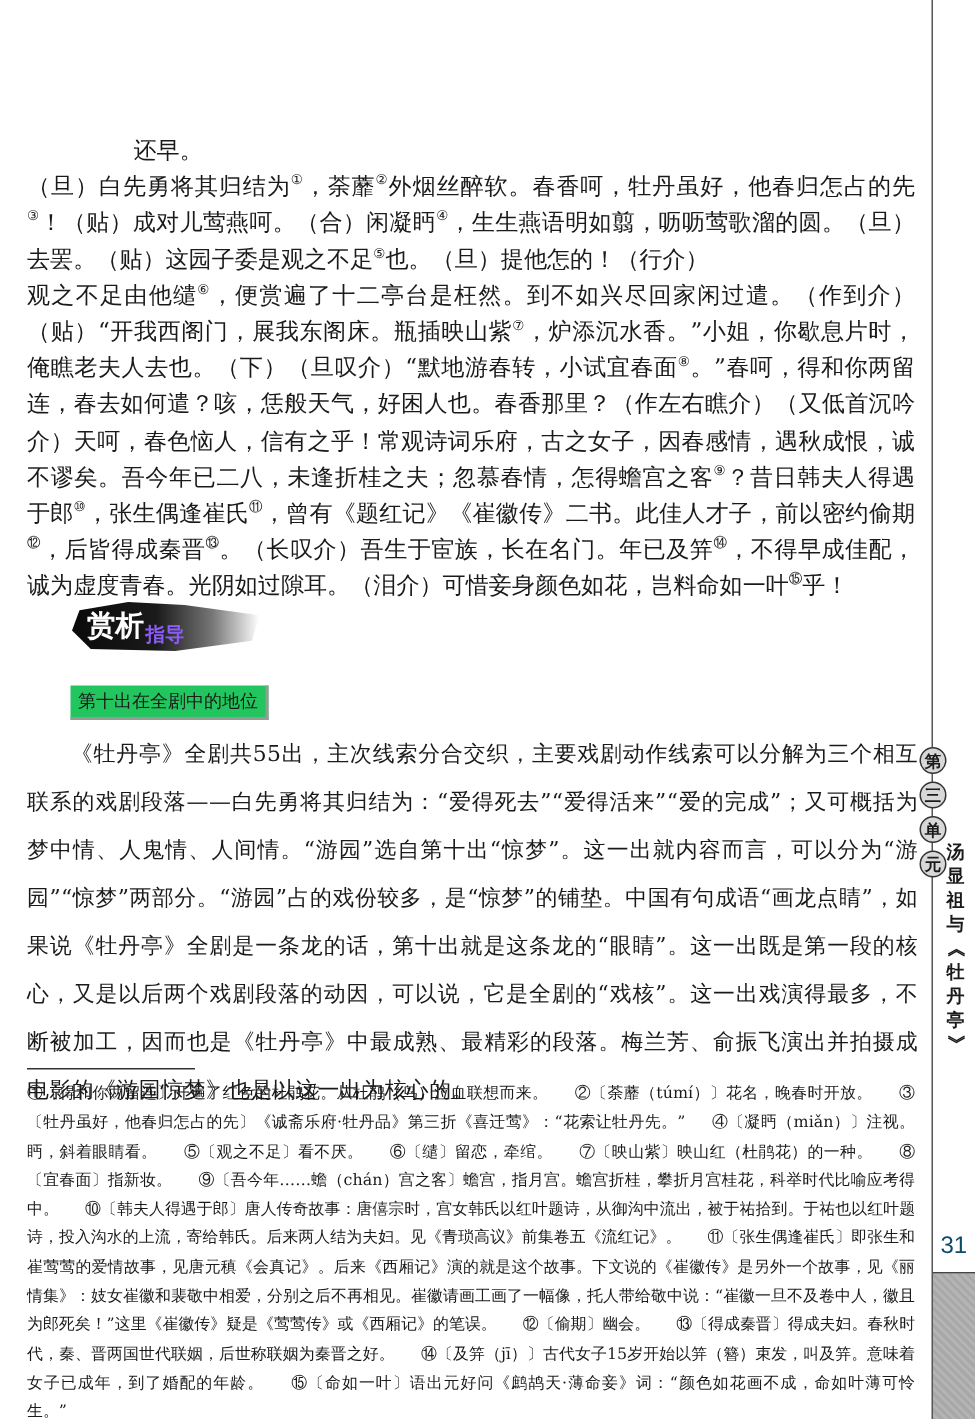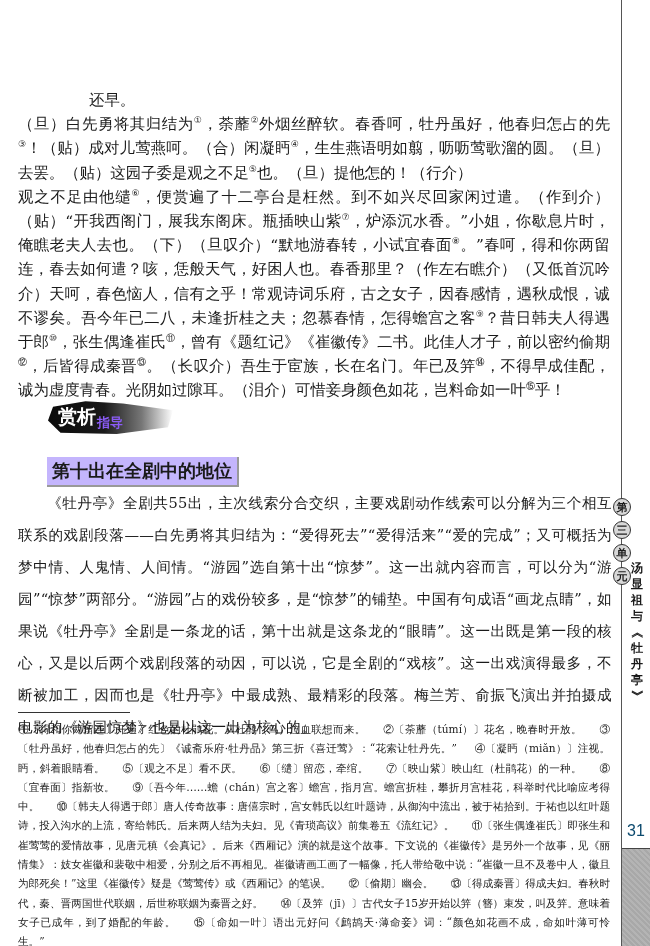--- a/index.html
+++ b/index.html
@@ -25,22 +25,22 @@
     .role-label { width: 71px; flex: none; white-space: nowrap; letter-spacing: 0; }
     .role-text { flex: 1; text-align: justify; }
     sup.n { font-size: 9px; vertical-align: super; line-height: 0; }
 
     .banner { position: absolute; left: 48px; top: 400px; width: 125px; height: 34px;
       background: linear-gradient(90deg,#0a0a0a 0%,#1a1a1a 45%,#777 75%,rgba(255,255,255,0) 100%);
       clip-path: polygon(4% 20%, 30% 4%, 60% 10%, 100% 30%, 96% 80%, 55% 100%, 10% 96%, 0% 60%); }
     .banner-big { position: absolute; left: 58px; top: 404px; font-size: 19px; color:#fff; font-weight:bold; }
     .banner-small { position: absolute; left: 97px; top: 414px; font-size: 13px; color:#8b5cf6; font-weight:bold; }
 
-    .section-title { position: absolute; left: 47px; top: 457px; background:#c4b5fd; border-right: 2px solid #999; border-bottom: 2px solid #999;
-      padding: 2px 5px; font-family: "DejaVu Sans", "Liberation Sans", sans-serif; font-weight: bold; font-size: 18px; }
+    .section-title { position: absolute; left: 47px; top: 457px; background:#22c55e; border-right: 2px solid #999; border-bottom: 2px solid #999;
+      padding: 2px 5px; font-family: "DejaVu Sans", "Liberation Sans", sans-serif; font-weight: normal; font-size: 12px; }
     .analysis { position: absolute; left: 18px; top: 487px; width: 594px; font-size: 14.6px; line-height: 32px; text-align: justify; text-indent: 2em; font-family: "DejaVu Serif", serif; letter-spacing: 0.3px; }
 
     .fn-rule { position: absolute; left: 18px; top: 712px; width: 112px; height: 1px; background: #333; }
     .footnotes { position: absolute; left: 18px; top: 720px; width: 592px; font-size: 10.6px; line-height: 19.3px; text-align: justify; }
     .fn { margin-right: 14px; }
   </style>
 </head>
 <body>
 
 <div class="page">

